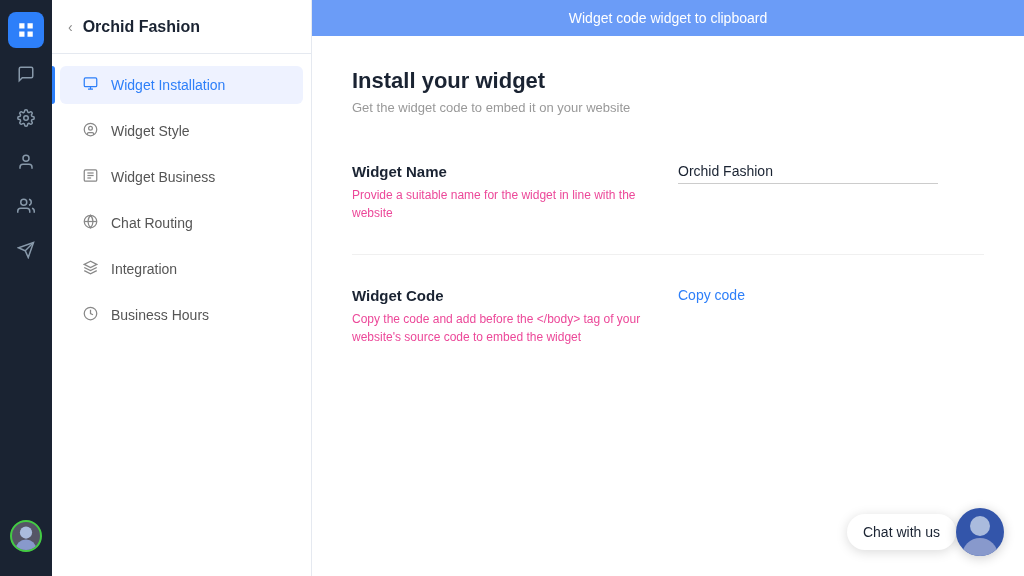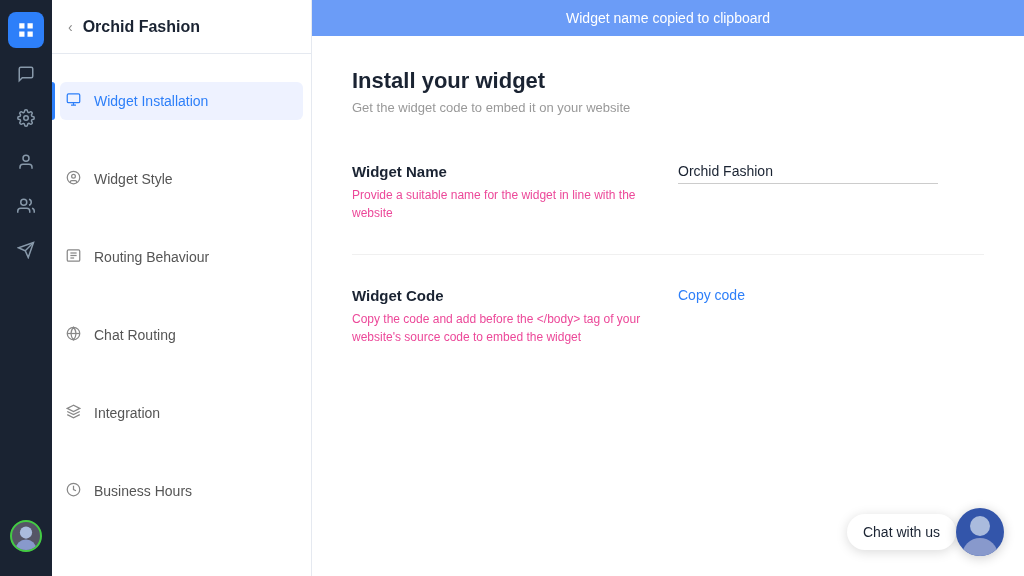--- a/index.html
+++ b/index.html
@@ -53,24 +53,24 @@
     .back-btn {
       color: #888; cursor: pointer; font-size: 14px;
       display: flex; align-items: center;
     }
     .sidebar-title {
       font-size: 16px; font-weight: 600; color: #1a2332;
     }
     .sidebar-nav { display: flex; flex-direction: column; padding: 8px 0; }
     .sidebar-item {
       display: flex; align-items: center; gap: 12px;
-      padding: 10px 4px;
+      padding: 10px 21px;
       cursor: pointer;
       border-radius: 6px;
-      margin: 20px 8px;
+      margin: 4px 8px;
       color: #555;
       font-size: 14px;
       position: relative;
     }
     .sidebar-item.active {
       background: #eef2ff;
       color: #2d7ff9;
     }
     .sidebar-item.active::before {
       content: '';
@@ -227,21 +227,21 @@
 
     <div class="sidebar-item">
       <span class="sidebar-item-icon">
         <svg width="15" height="15" viewBox="0 0 24 24" fill="none" stroke="currentColor" stroke-width="2">
             <rect x="2" y="3" width="20" height="18" rx="2"></rect>
             <line x1="7" y1="8" x2="17" y2="8"></line>
             <line x1="7" y1="12" x2="17" y2="12"></line>
             <line x1="7" y1="16" x2="13" y2="16"></line>
           </svg>
       </span>
-      <span>Routing Behaviour</span>
+      <span>Widget Business</span>
     </div>
 
     <div class="sidebar-item">
       <span class="sidebar-item-icon">
         <svg width="15" height="15" viewBox="0 0 24 24" fill="none" stroke="currentColor" stroke-width="2">
             <circle cx="12" cy="12" r="10"></circle>
             <line x1="2" y1="12" x2="22" y2="12"></line>
             <path d="M12 2a15.3 15.3 0 0 1 4 10 15.3 15.3 0 0 1-4 10 15.3 15.3 0 0 1-4-10 15.3 15.3 0 0 1 4-10z"></path>
           </svg>
       </span>
@@ -266,21 +266,21 @@
             <polyline points="12 6 12 12 16 14"></polyline>
           </svg>
       </span>
       <span>Business Hours</span>
     </div>
 
   </nav>
 </div>
 
 <div class="main">
-  <div class="notification-bar">Widget name copied to clipboard</div>
+  <div class="notification-bar">Widget code widget to clipboard</div>
   <div class="content-area">
     <h1 class="content-title">Install your widget</h1>
     <p class="content-subtitle">Get the widget code to embed it on your website</p>
 
     <div class="section">
       <div class="section-row">
         <div class="section-info">
           <div class="section-label">Widget Name</div>
           <div class="section-desc">Provide a suitable name for the widget in line with the website</div>
         </div>

